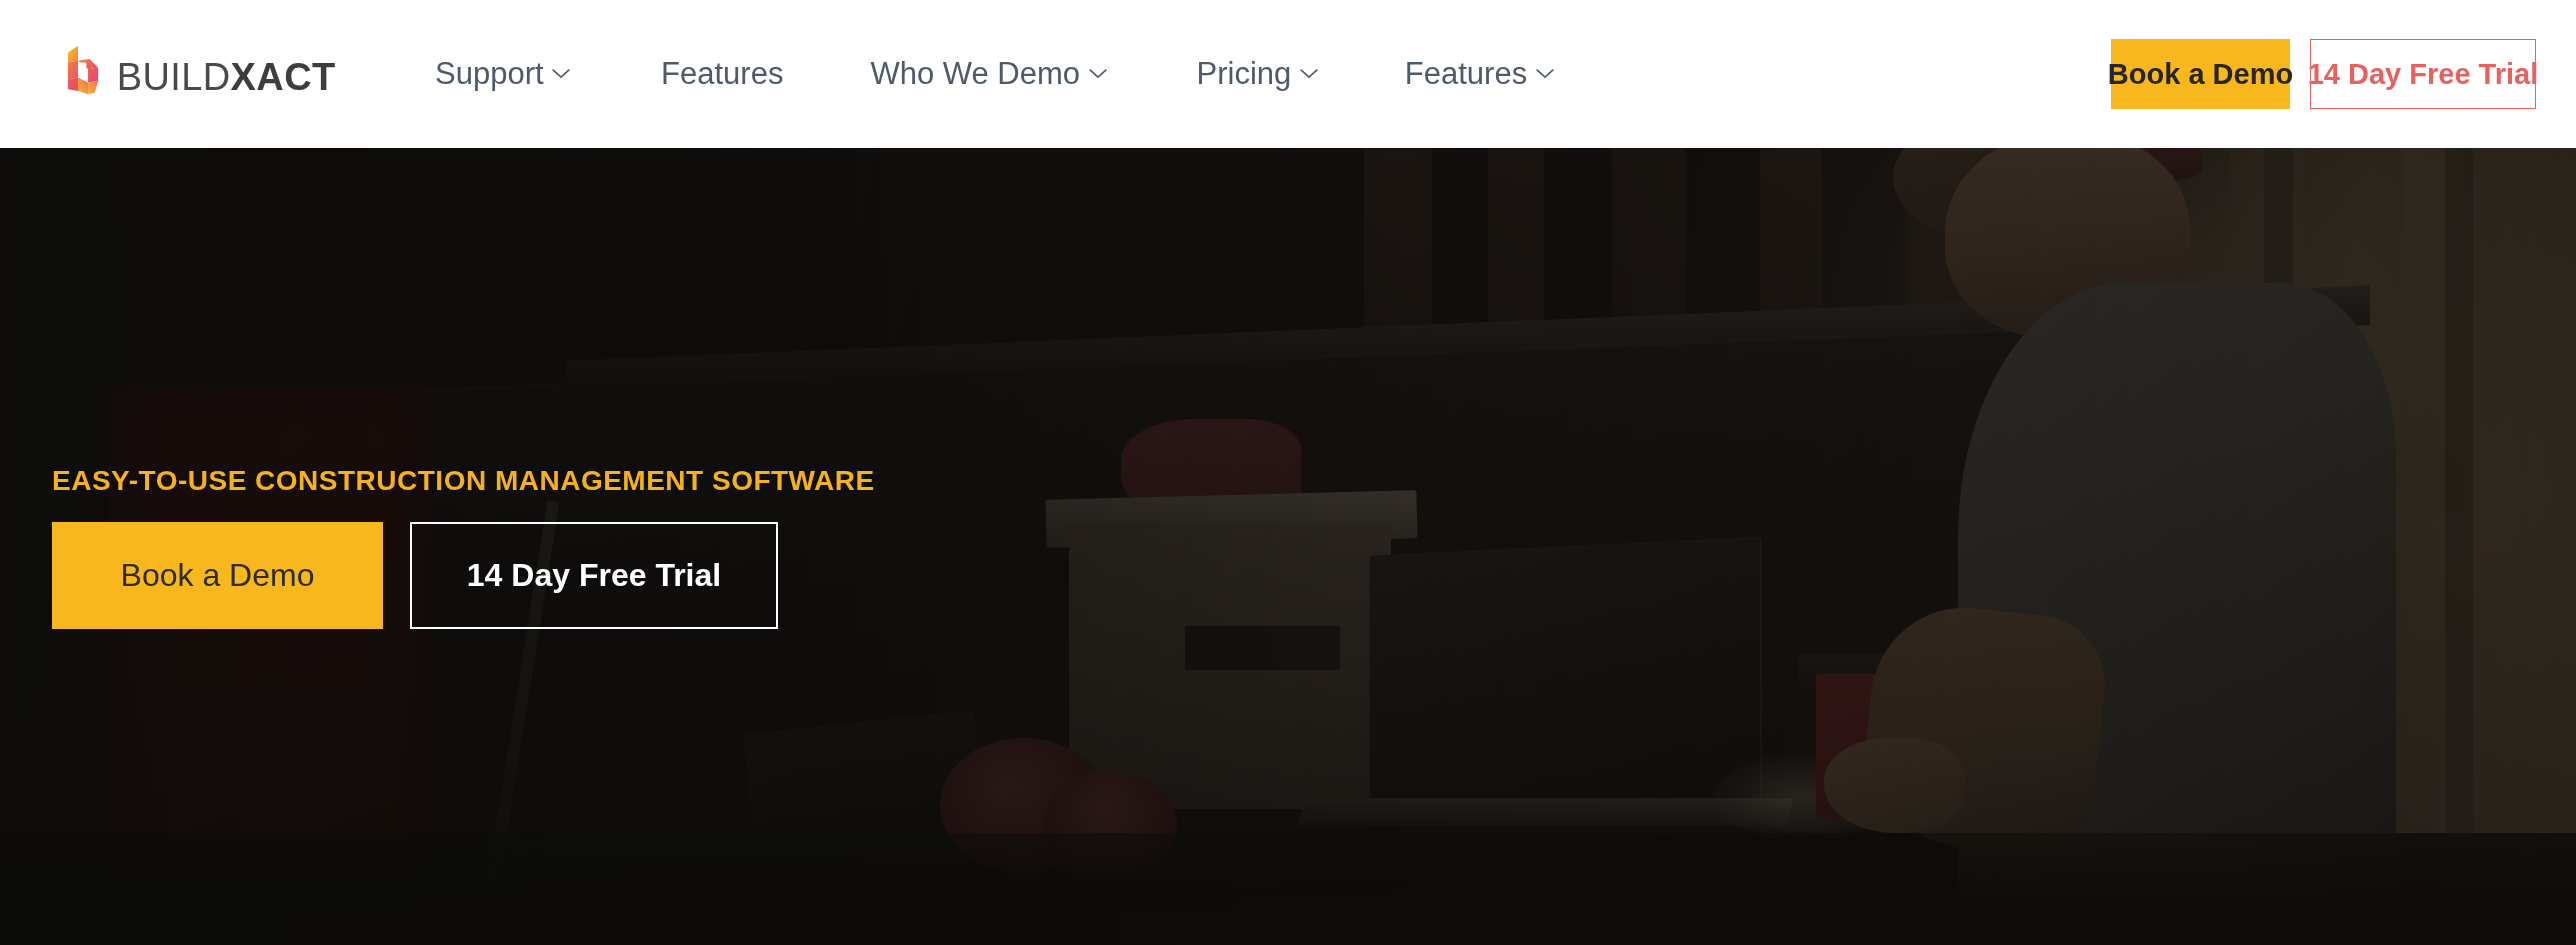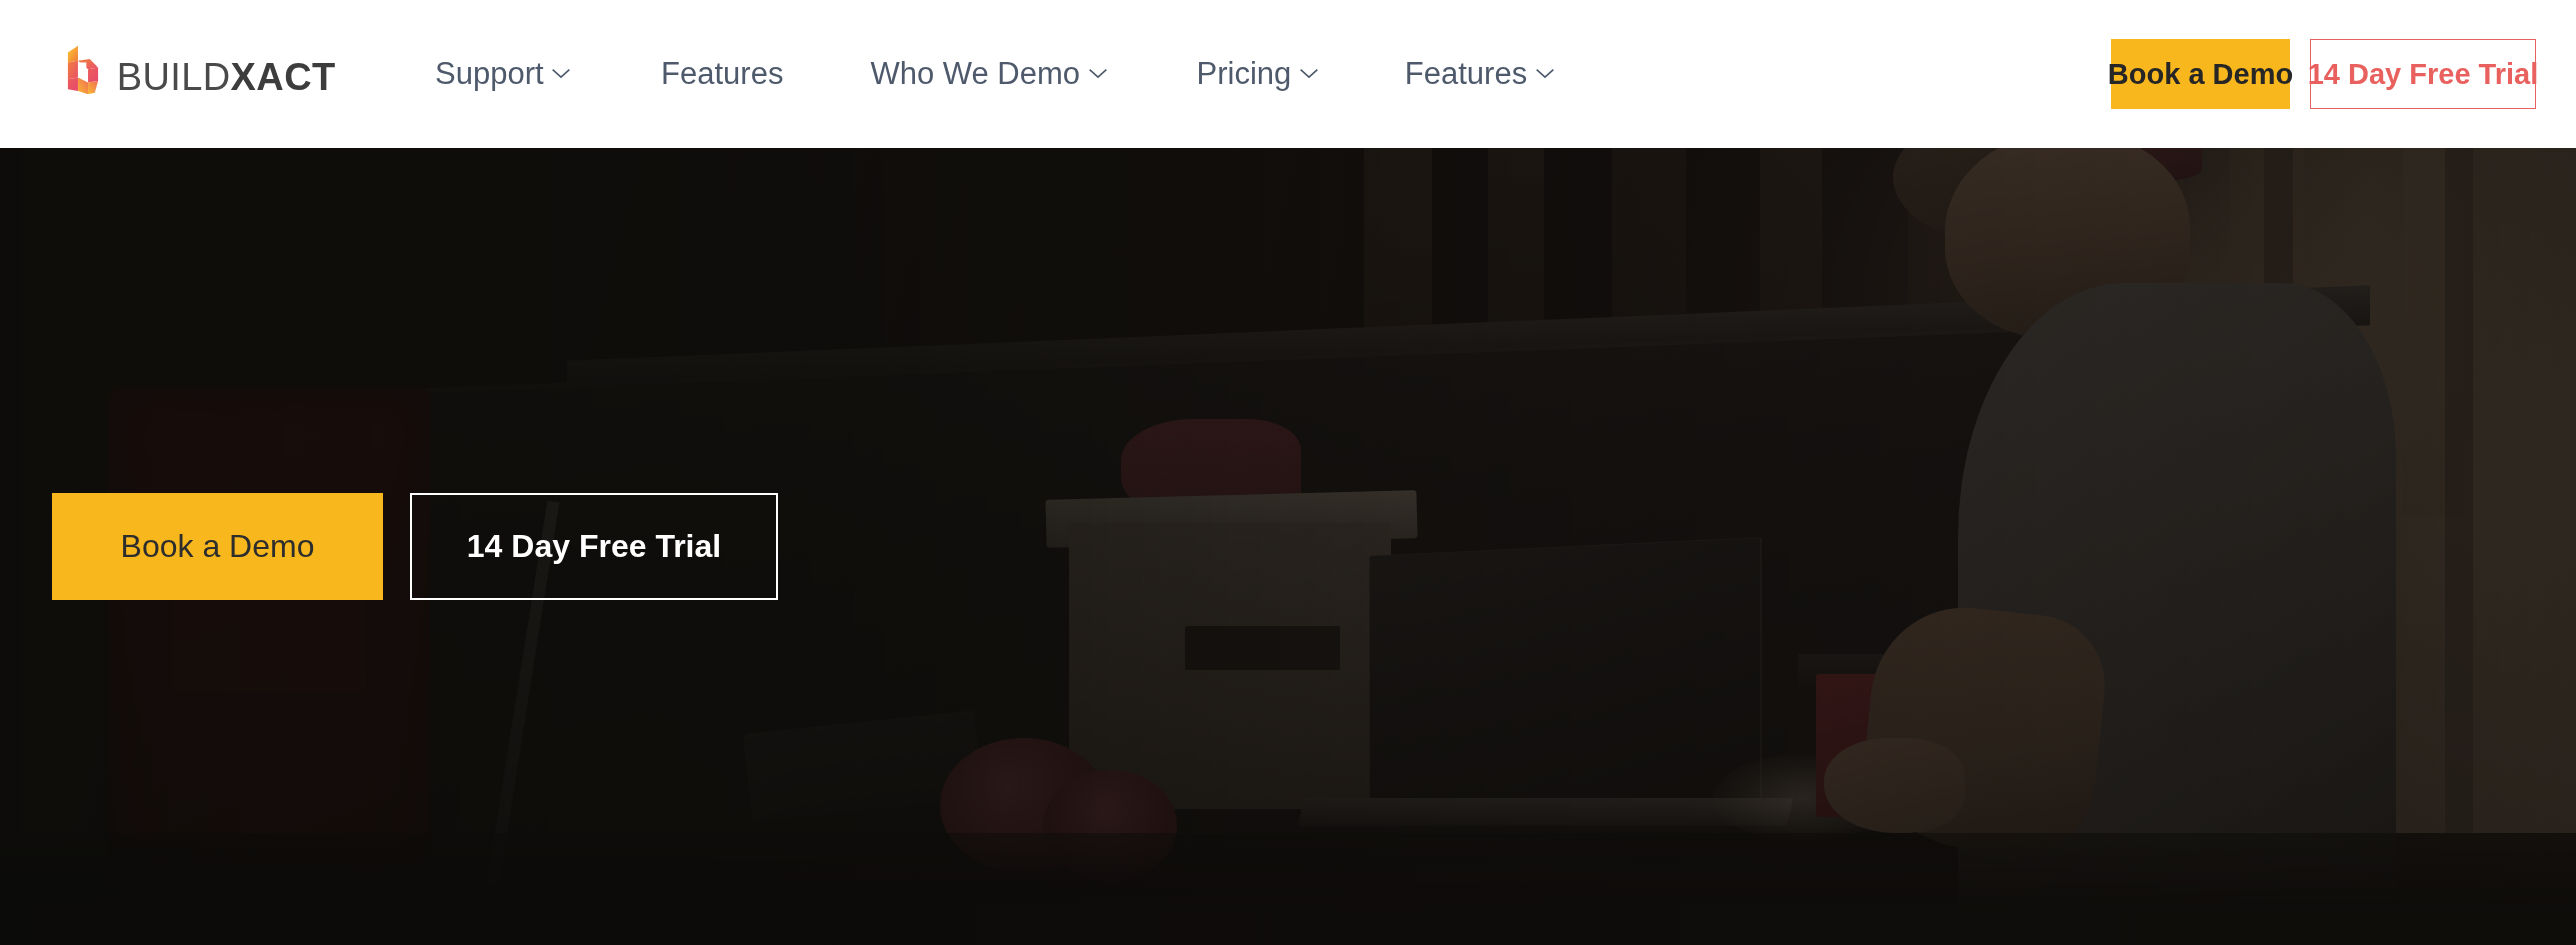--- a/index.html
+++ b/index.html
@@ -407,20 +407,21 @@
       <div class="person-body"></div>
       <div class="person-arm"></div>
       <div class="person-hand"></div>
 
       <div class="ground"></div>
       <div class="hero-overlay"></div>
       <div class="hero-overlay2"></div>
     </div>
 
     <div class="hero-content">
+      <div class="eyebrow">EASY-TO-USE CONSTRUCTION MANAGEMENT SOFTWARE</div>
       <div class="hero-actions">
         <button class="btn-demo-hero">Book a Demo</button>
         <button class="btn-trial-hero">14 Day Free Trial</button>
       </div>
     </div>
 
   </section>
 
 </div>
 

